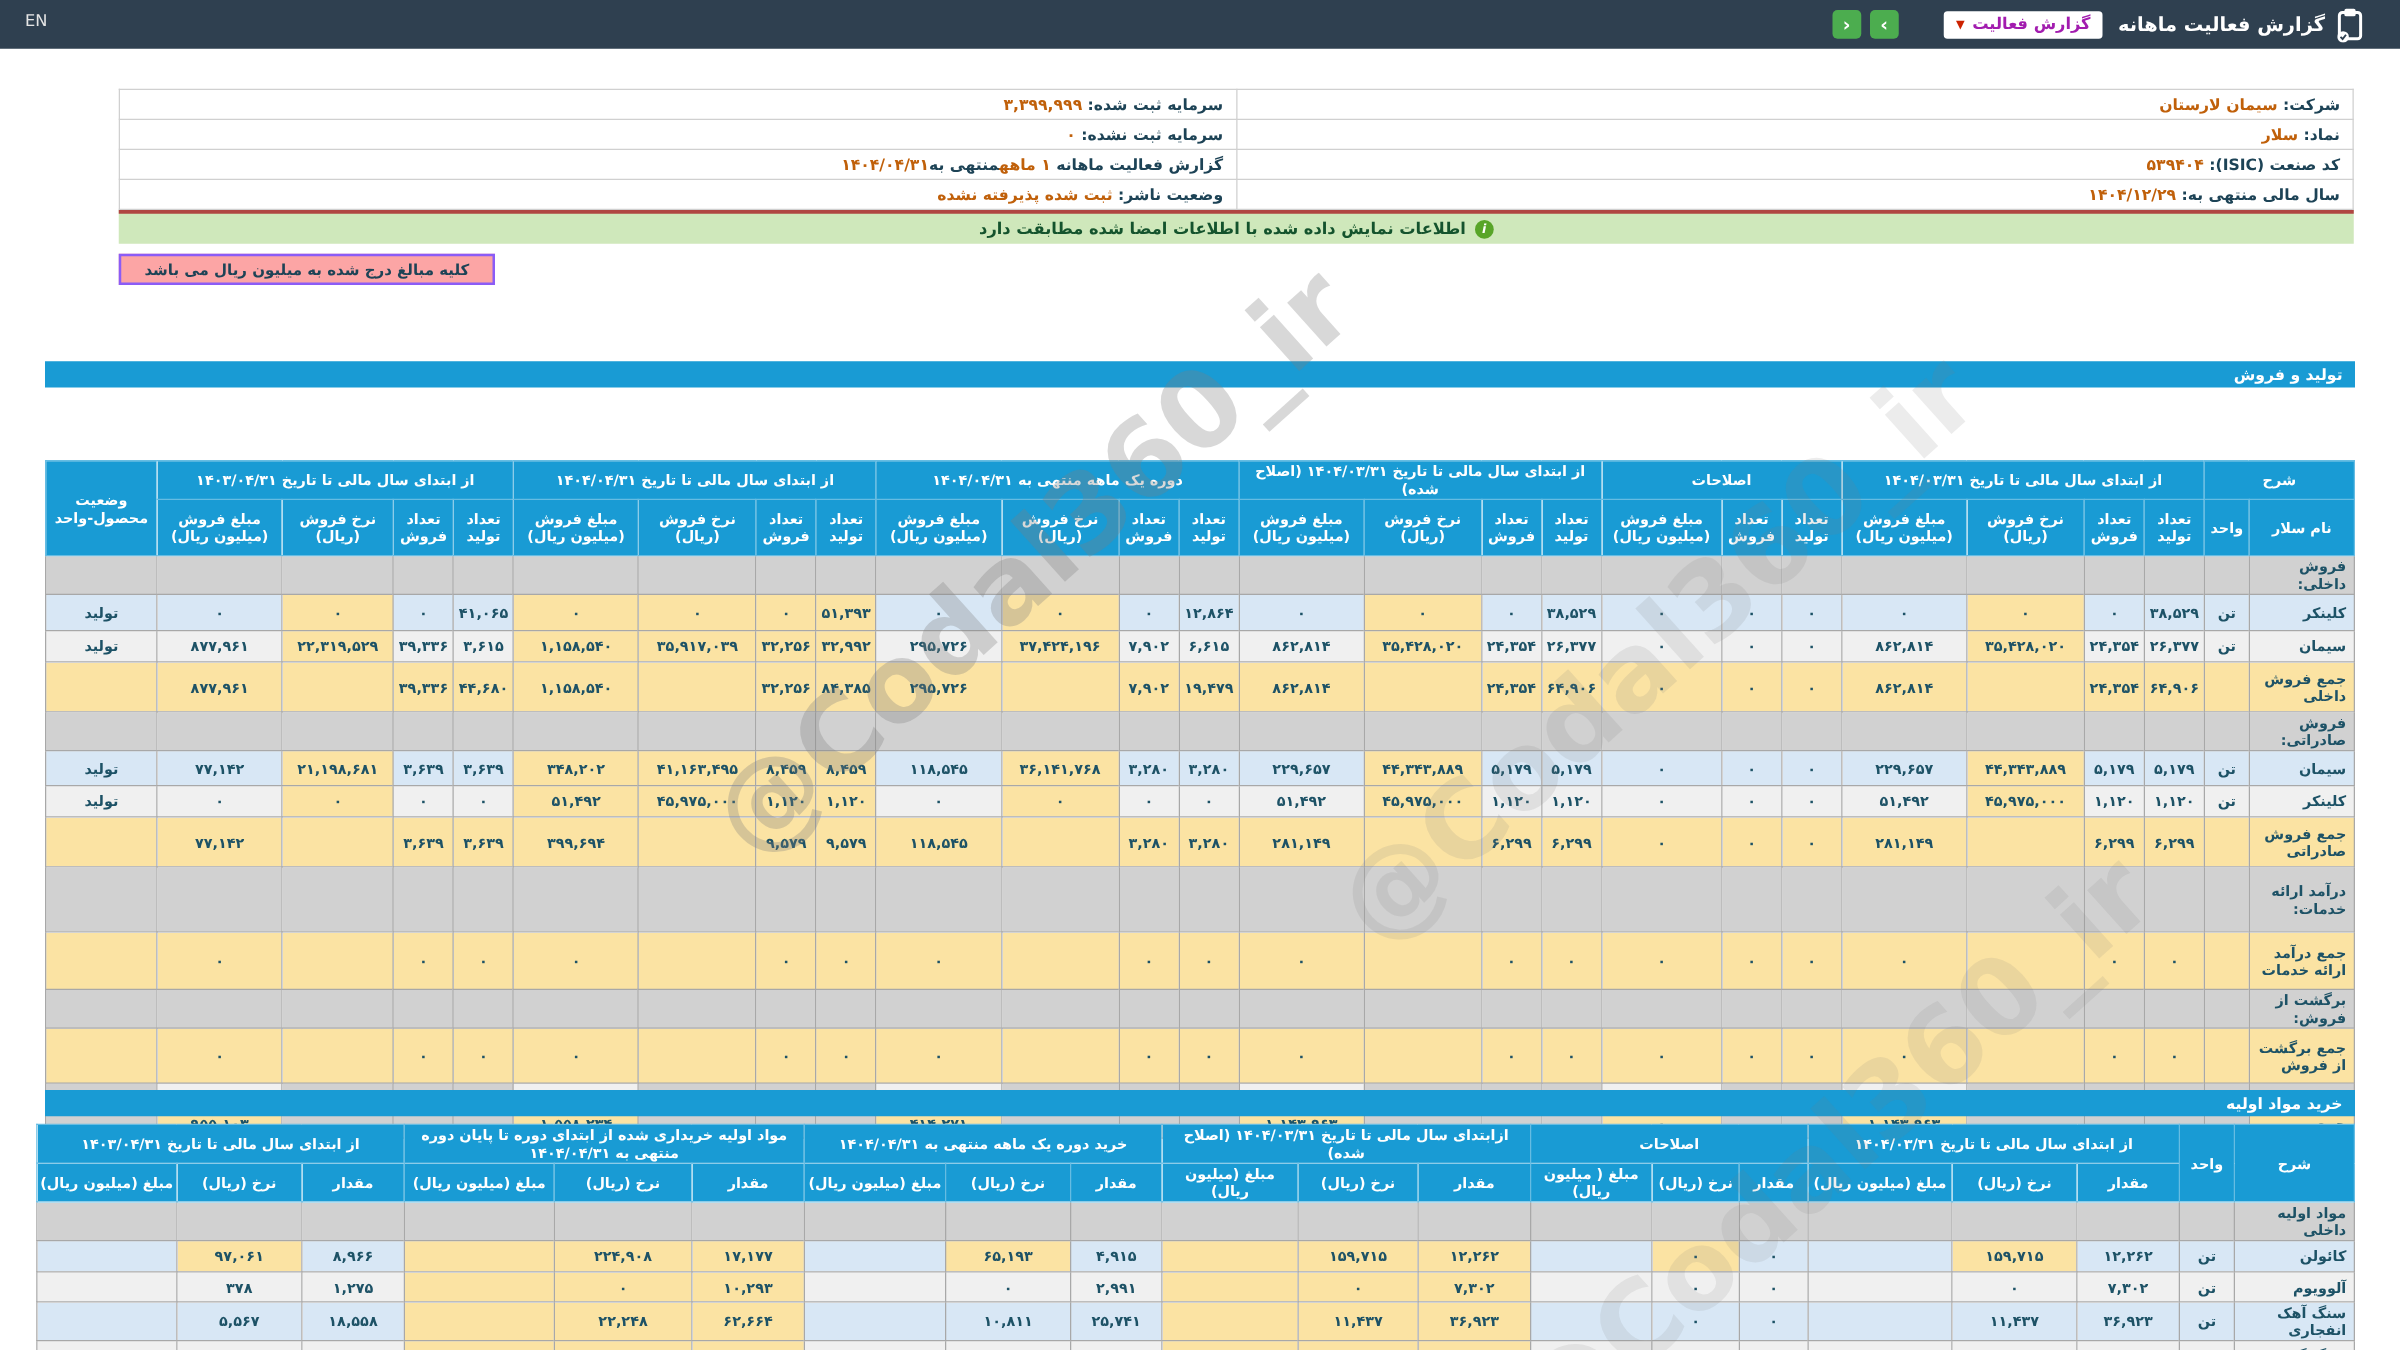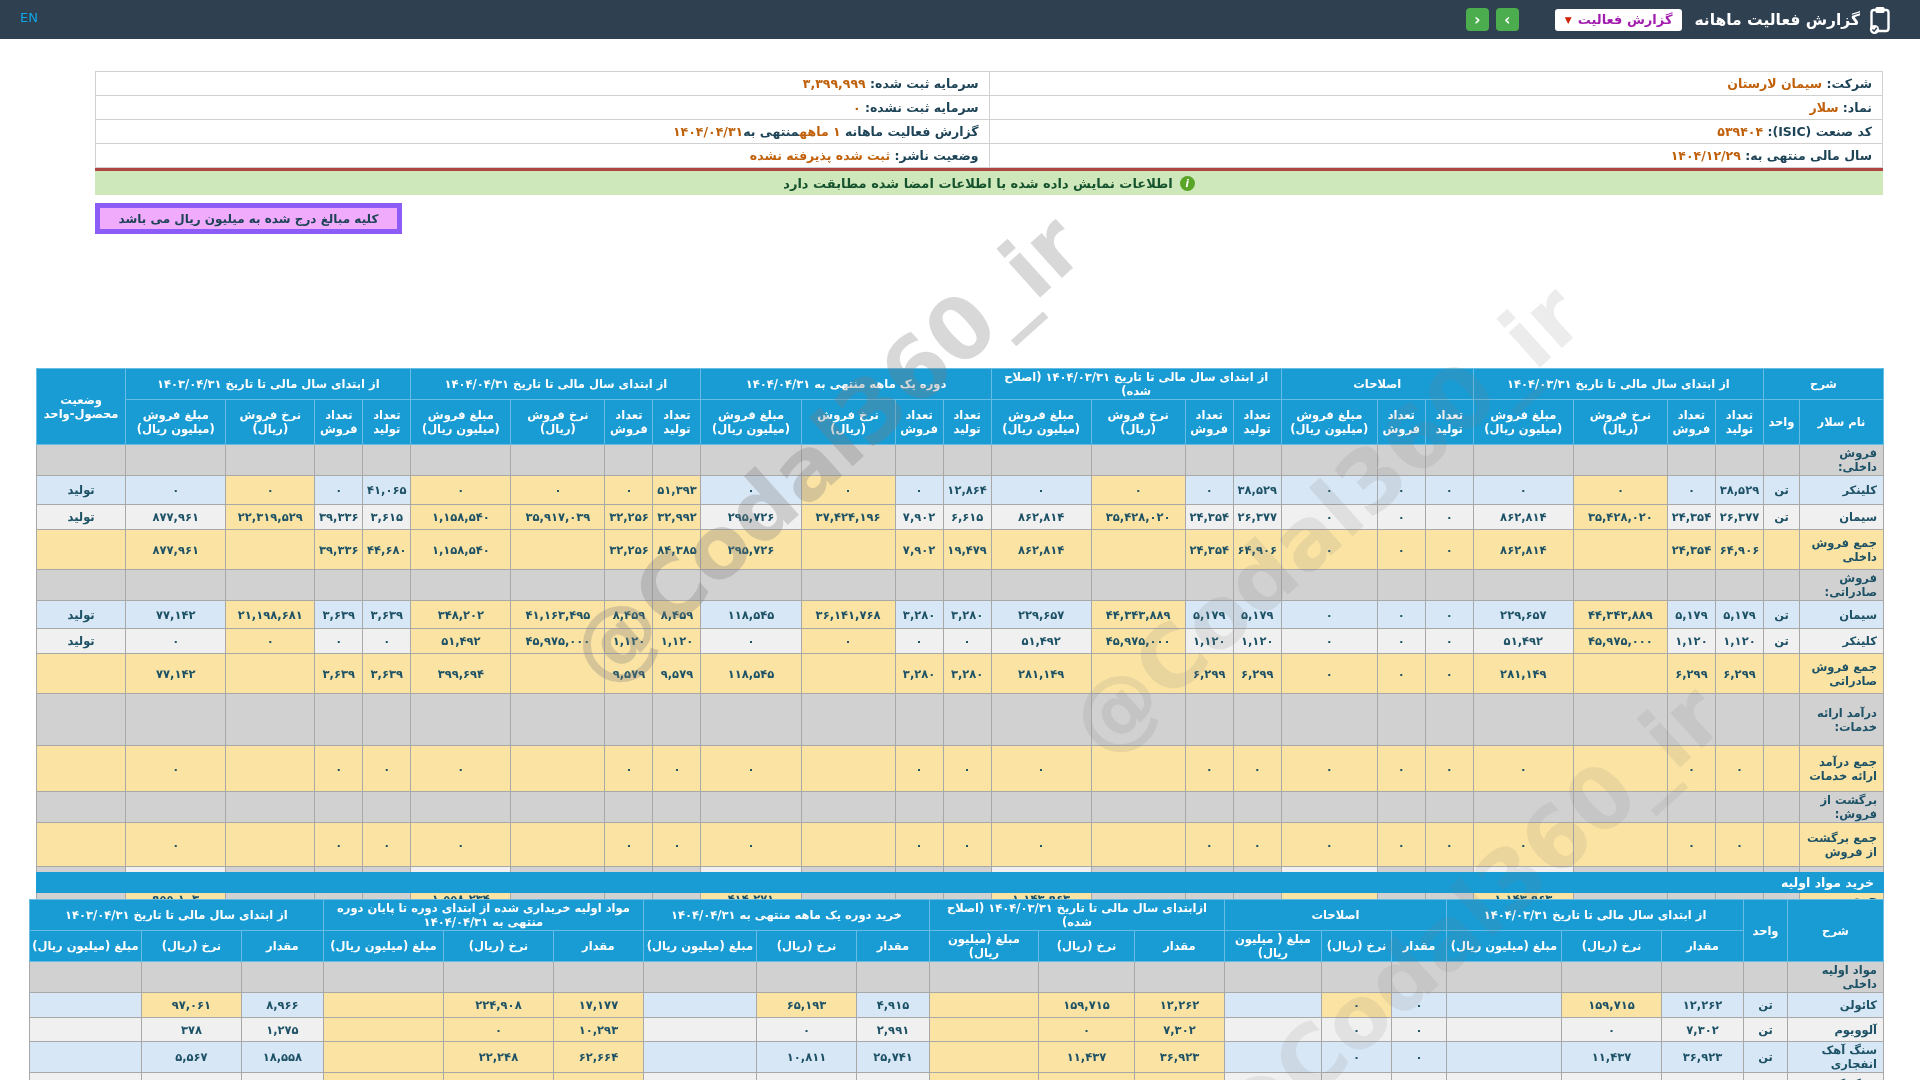--- a/index.html
+++ b/index.html
@@ -1,39 +1,39 @@
 <!DOCTYPE html>
 <html lang="fa" dir="rtl"><head>
 <meta charset="utf-8">
 <style>
   html,body{margin:0;padding:0;background:#fff;}
   body{font-family:"DejaVu Sans",sans-serif;}
   .page{position:relative;width:1920px;height:1080px;overflow:hidden;background:#fff;direction:rtl;}
 
   
   .topbar{position:absolute;top:0;left:0;width:1920px;height:39px;background:#2f4050;}
-  .en-link{position:absolute;left:20px;top:10px;color:#0ea5e9;font-size:13px;cursor:pointer;}
+  .en-link{position:absolute;left:20px;top:10px;color:#e5e5e5;font-size:13px;cursor:pointer;}
   .tb-right{position:absolute;right:28px;top:0;height:39px;display:flex;align-items:center;}
   .tb-title{color:#fff;font-size:15.5px;font-weight:bold;margin-right:8px;}
   .tb-drop{margin-right:12px;background:#fff;border-radius:3px;height:22px;display:flex;align-items:center;gap:6px;padding:0 10px;cursor:pointer;}
   .tb-drop .lbl{color:#a21caf;font-size:13px;font-weight:bold;}
   .tb-drop .caret{color:#cc2200;font-size:9px;}
   .tb-nav{display:flex;gap:7px;margin-right:36px;}
   .nav-btn{width:23px;height:23px;background:#4cad4f;border-radius:4px;color:#fff;font-size:15px;font-weight:bold;display:flex;align-items:center;justify-content:center;cursor:pointer;}
 
   
   .info-table{position:absolute;left:95px;top:71px;width:1788px;border-collapse:collapse;background:#fff;}
   .info-table td{border:1px solid #d0d0d0;height:23px;font-size:12.5px;padding:0 10px;width:50%;}
   .info-table .l{color:#1d4356;font-weight:bold;}
   .info-table .v{color:#c0600a;font-weight:bold;}
 
   .green-bar{position:absolute;left:95px;top:168px;width:1788px;height:27px;background:#cfe8bb;border-top:3px solid #b04642;display:flex;align-items:center;justify-content:center;gap:7px;box-sizing:border-box;}
   .green-bar .txt{color:#14532d;font-size:13px;font-weight:bold;}
   .info-icon{width:15px;height:15px;border-radius:50%;background:#58a528;color:#fff;font-size:10px;font-weight:bold;display:flex;align-items:center;justify-content:center;font-style:italic;}
-  .million-box{position:absolute;left:95px;top:203px;width:297px;height:21px;border:5px solid #8b5cf6;background:#f0abfc;display:flex;align-items:center;justify-content:center;font-size:12px;font-weight:bold;color:#1d4356;}
+  .million-box{position:absolute;left:95px;top:203px;width:297px;height:21px;border:2px solid #8b5cf6;background:#fca5a5;display:flex;align-items:center;justify-content:center;font-size:12px;font-weight:bold;color:#1d4356;}
 
   .blue-bar{position:absolute;left:36px;width:1848px;height:21px;background:#199bd4;color:#fff;font-size:12.5px;font-weight:bold;line-height:21px;padding-right:10px;box-sizing:border-box;}
   .bar1{top:289px;}
   .bar2{top:872px;}
   .subtitle-box{position:absolute;left:36px;top:311px;width:1848px;height:23px;border:1px solid #b5b5b5;background:#fff;font-size:12.5px;font-weight:bold;color:#223240;line-height:23px;padding-right:9px;box-sizing:border-box;}
 
   .twrap{position:absolute;left:36px;width:1848px;}
   .t1{top:368px;}
   .t2{top:899px;}
   table.grid{width:1848px;border-collapse:collapse;table-layout:fixed;}
@@ -104,20 +104,21 @@
       </tbody>
     </table>
 
   <div class="green-bar">
     <span class="info-icon">i</span>
     <span class="txt">اطلاعات نمایش داده شده با اطلاعات امضا شده مطابقت دارد</span>
   </div>
 
   <div class="million-box">کلیه مبالغ درج شده به میلیون ریال می باشد</div>
 
+  <div class="blue-bar bar1">تولید و فروش</div>
   <div class="twrap t1">
     <table class="grid" id="sales-grid">
         <colgroup>
           <col style="width: 84px;">
           <col style="width: 36px;">
           <col style="width: 48px;">
           <col style="width: 48px;">
           <col style="width: 94px;">
           <col style="width: 100px;">
           <col style="width: 48px;">

